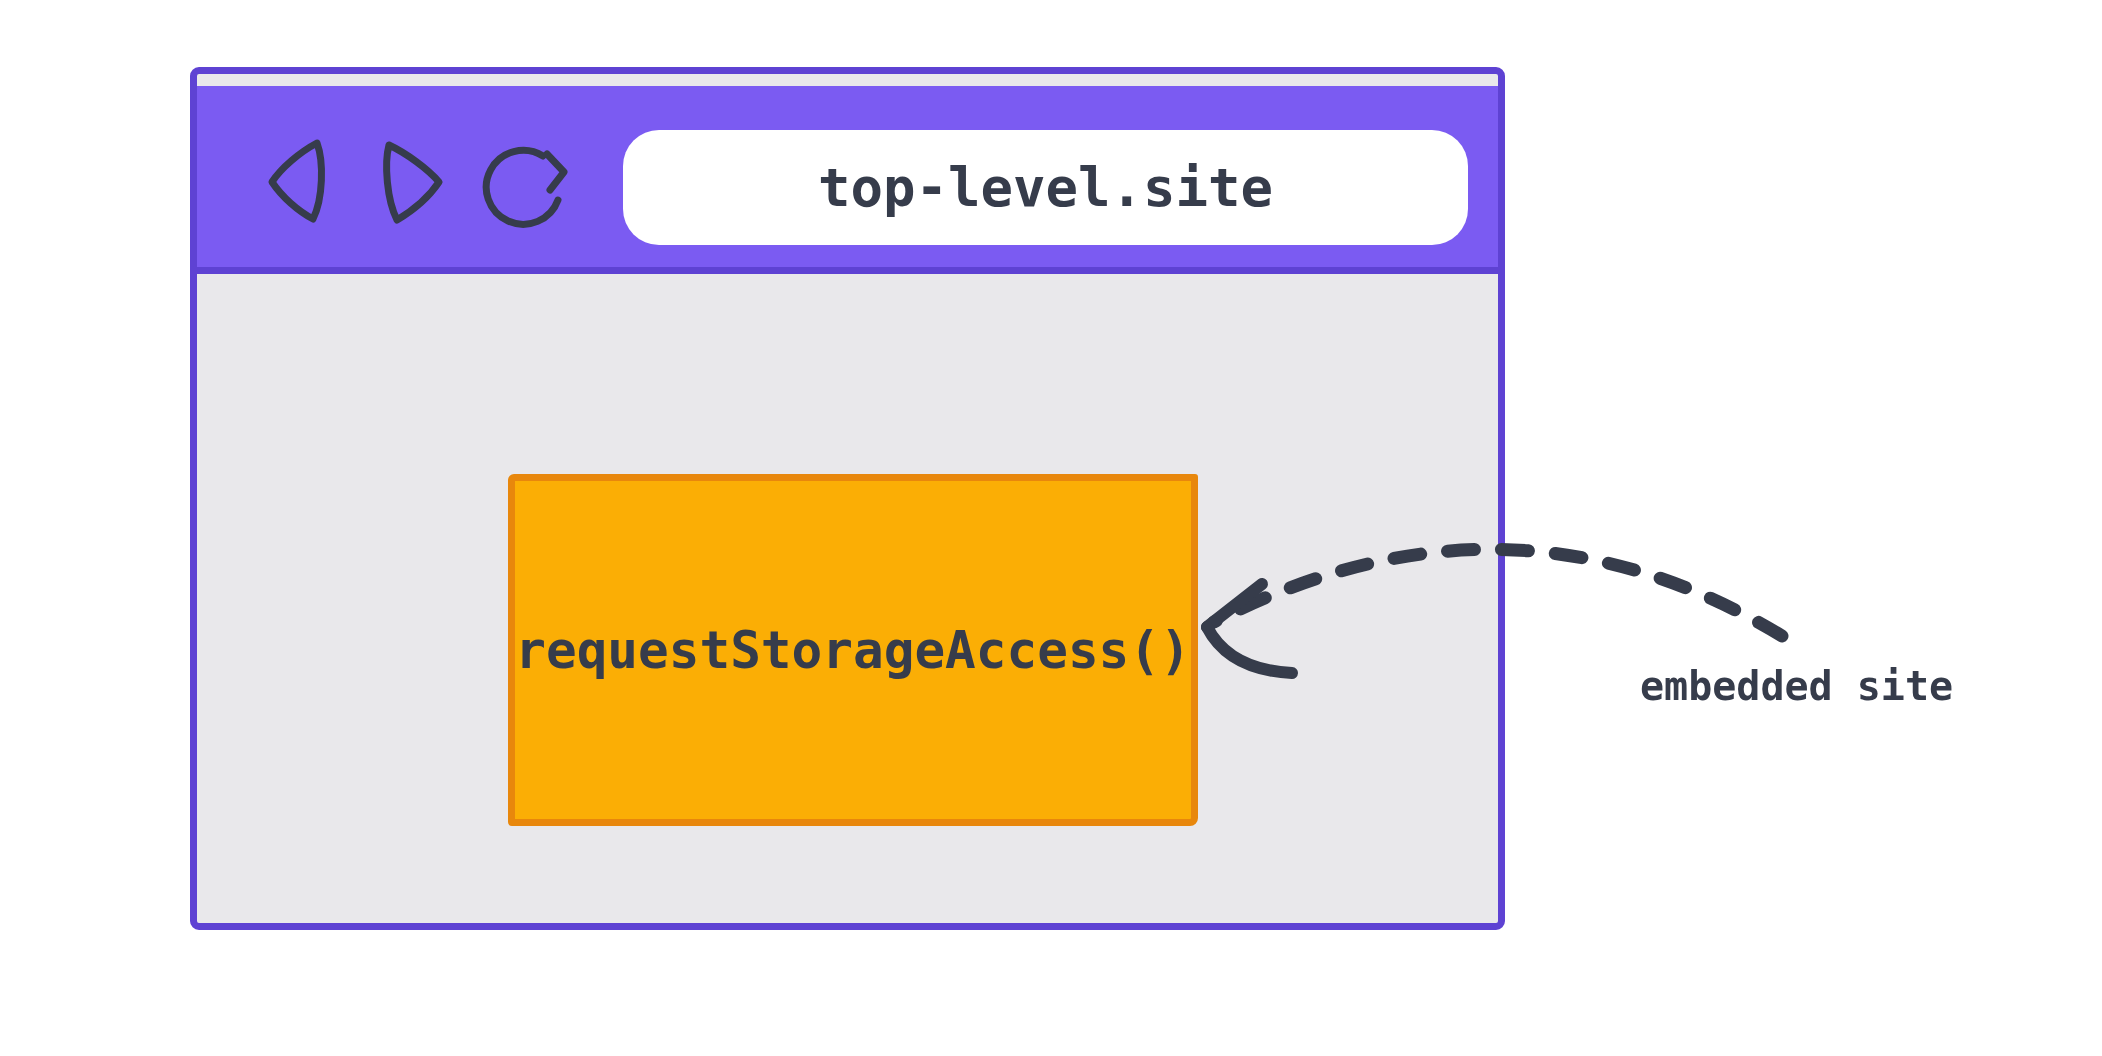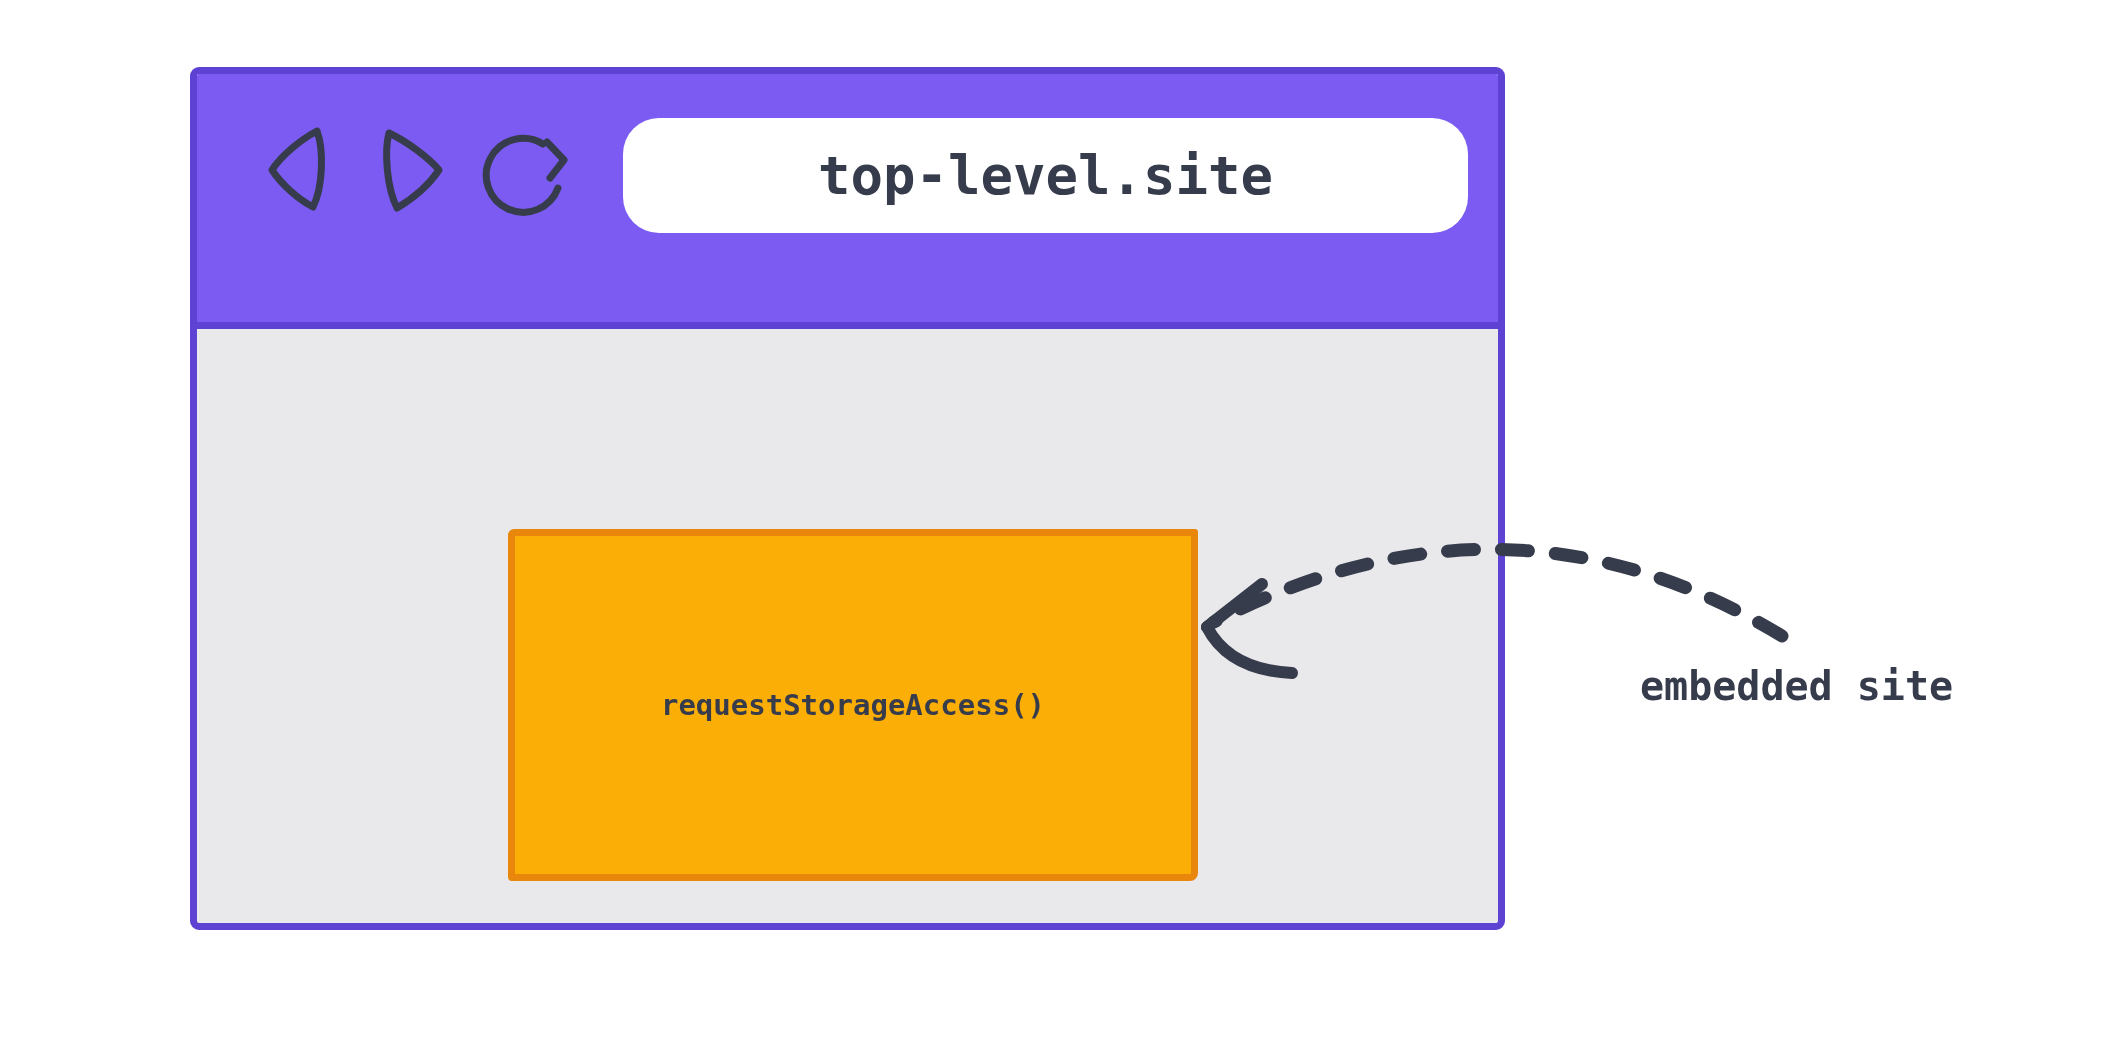--- a/index.html
+++ b/index.html
@@ -27,23 +27,24 @@
   .window {
     position:absolute; left:190px; top:67px;
     width:1315px; height:863px;
     border:7px solid var(--window-border-purple);
     border-radius:9px;
     background:var(--content-gray);
     overflow:hidden;
   }
   .toolbar {
     position:relative;
-    width:100%; height:255px;
+    width:100%; height:188px;
     background:var(--toolbar-purple);
     border-bottom:7px solid var(--window-border-purple);
+    margin-top:12px;
   }
   .nav-icons {
     position:absolute; left:67px; top:44px;
     width:310px; height:110px;
   }
   .nav-icons path {
     fill:none;
     stroke:var(--ink);
     stroke-width:7;
     stroke-linecap:round;
@@ -67,21 +68,21 @@
   
   .embed-box {
     position:absolute; left:311px; top:200px;
     width:690px; height:352px;
     background:var(--embed-orange);
     border:7px solid var(--embed-border-orange);
     border-radius:6px 3px 8px 4px;
     display:flex; align-items:center; justify-content:center;
   }
   .embed-label {
-    font-size:29px; font-weight:600; line-height:1;
+    font-size:51px; font-weight:600; line-height:1;
     color:var(--ink);
   }
 
   
   .arrow-overlay {
     position:absolute; left:0; top:0;
     width:2102px; height:1056px;
     pointer-events:none;
   }
   .arrow-overlay .dash {

